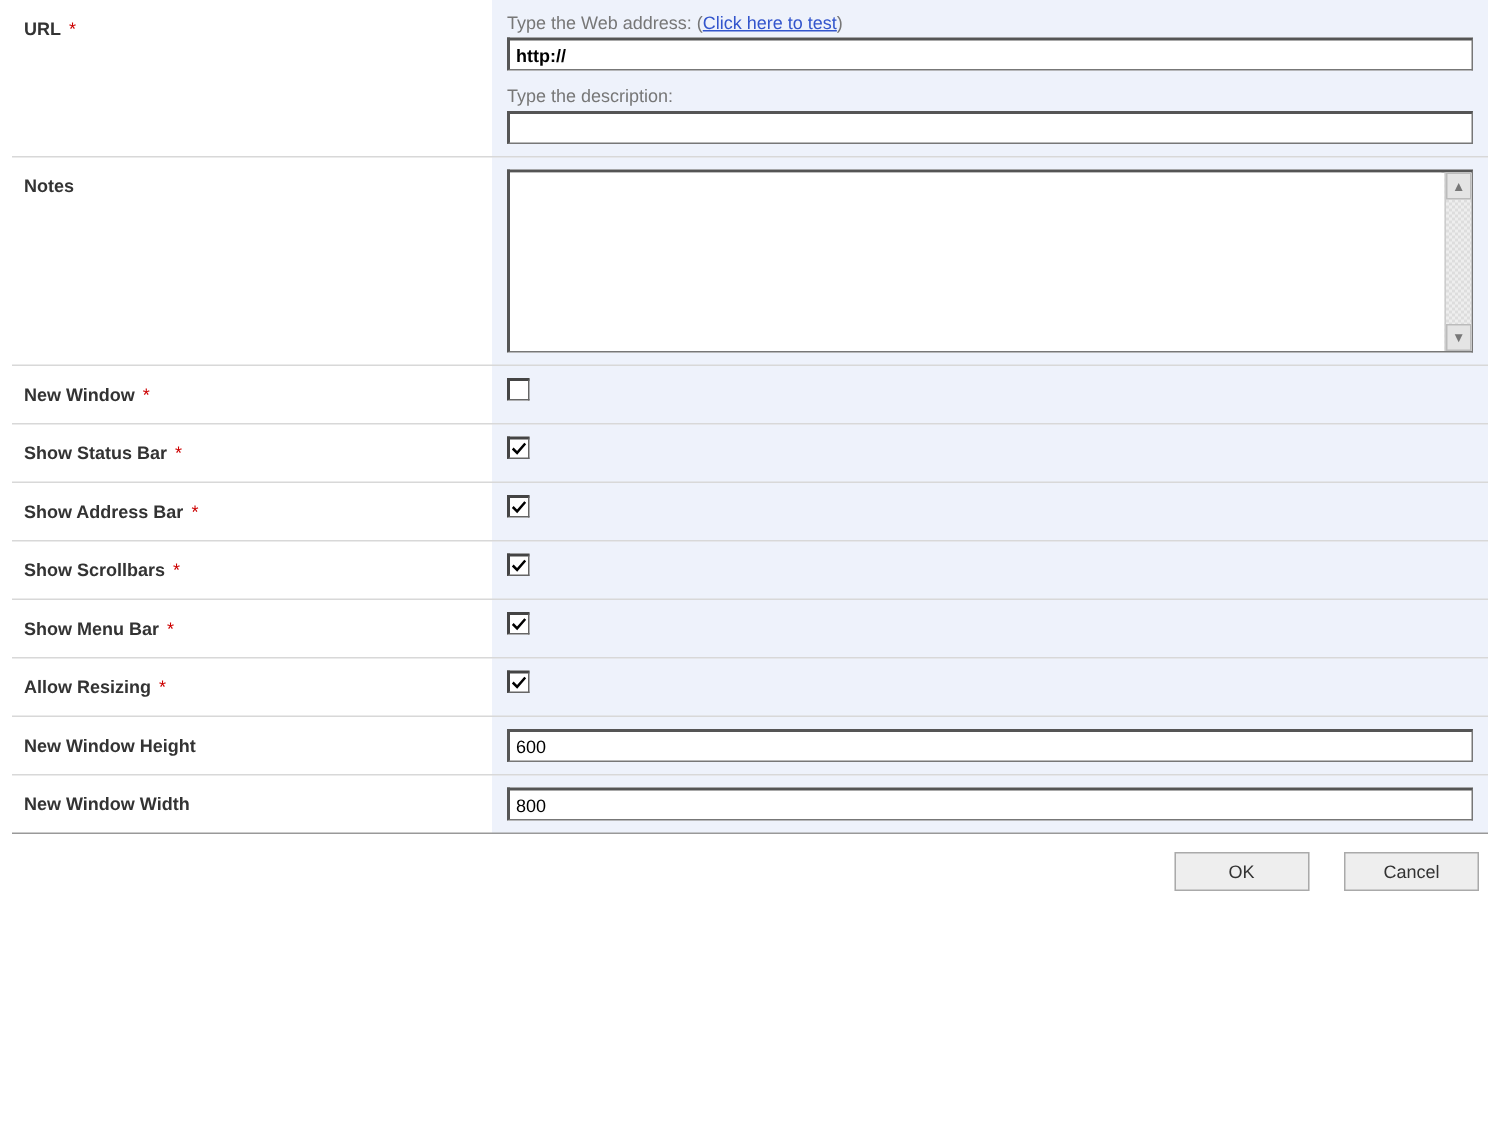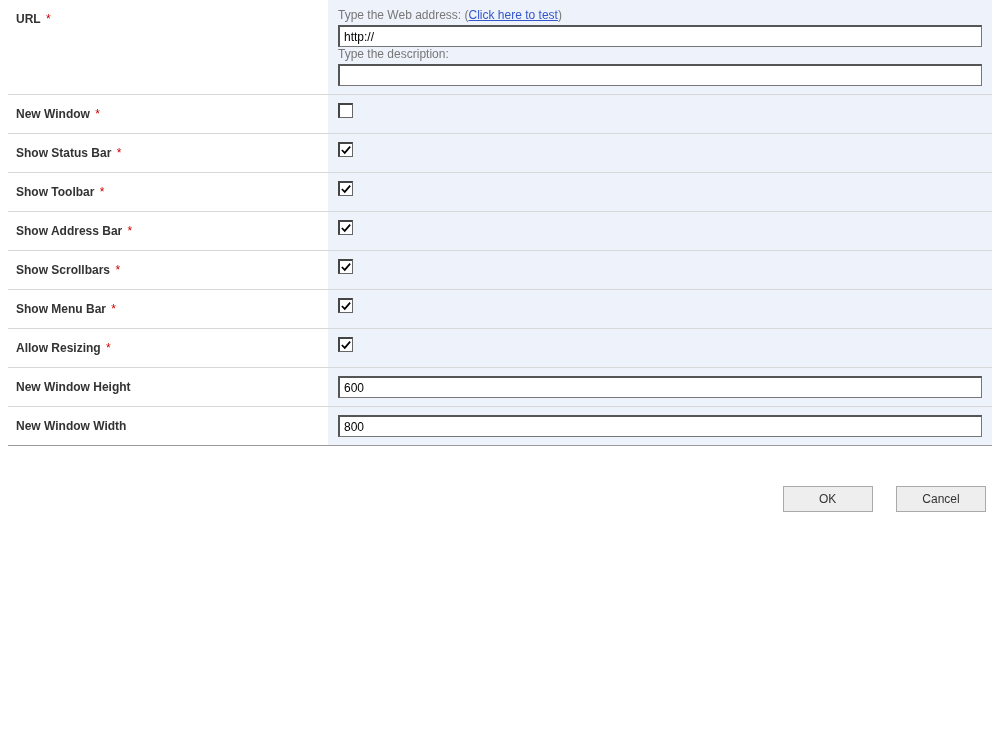--- a/index.html
+++ b/index.html
@@ -134,23 +134,22 @@
     display: inline-block;
     min-width: 90px;
     padding: 5px 18px;
     margin-left: 20px;
     background: #eee;
     border: 1px solid #aaa;
     font-family: Verdana, Tahoma, sans-serif;
     font-size: 12px;
     color: #333;
     cursor: pointer;
-    margin-top: 28px;
-  }
-  .mb6 { margin-bottom: 0; }
+  }
+  .mb6 { margin-bottom: 10px; font-weight: bold; }
 </style>
 </head>
 <body>
 
 <div class="container">
   <table class="form-table">
 
     <tbody>
         <tr>
       <td class="label-cell">
@@ -160,20 +159,34 @@
       <td class="value-cell">
         <div class="hint">
           <span>Type the Web address: (</span><span class="link">Click here to test</span><span>)</span>
         </div>
         <input class="text-input mb6" type="text" value="http://" style="">
         <div class="hint">Type the description:</div>
         <input class="text-input" type="text" value="" style="">
       </td>
     </tr>
 
+    <tr>
+      <td class="label-cell">
+        <span class="lbl">Notes</span>
+      </td>
+      <td class="value-cell">
+        <div class="textarea-wrap">
+          <textarea class="textarea" style=""></textarea>
+          <div class="scrollbar-faux">
+            <div class="sb-btn">▲</div>
+            <div class="sb-btn">▼</div>
+          </div>
+        </div>
+      </td>
+    </tr>
 
     <tr>
       <td class="label-cell">
         <span class="lbl">New Window</span>
         <span class="req">*</span>
       </td>
       <td class="value-cell">
         <span class="checkbox-box"></span>
       </td>
     </tr>
@@ -185,33 +198,20 @@
       </td>
       <td class="value-cell">
         <span class="checkbox-box">
               <svg viewBox="0 0 12 12">
                 <path d="M1 6 L4.5 9.5 L11 2" stroke="#000" stroke-width="2" fill="none"></path>
               </svg>
             </span>
       </td>
     </tr>
 
-    <tr>
-      <td class="label-cell">
-        <span class="lbl">Show Toolbar</span>
-        <span class="req">*</span>
-      </td>
-      <td class="value-cell">
-        <span class="checkbox-box">
-              <svg viewBox="0 0 12 12">
-                <path d="M1 6 L4.5 9.5 L11 2" stroke="#000" stroke-width="2" fill="none"></path>
-              </svg>
-            </span>
-      </td>
-    </tr>
 
     <tr>
       <td class="label-cell">
         <span class="lbl">Show Address Bar</span>
         <span class="req">*</span>
       </td>
       <td class="value-cell">
         <span class="checkbox-box">
               <svg viewBox="0 0 12 12">
                 <path d="M1 6 L4.5 9.5 L11 2" stroke="#000" stroke-width="2" fill="none"></path>

